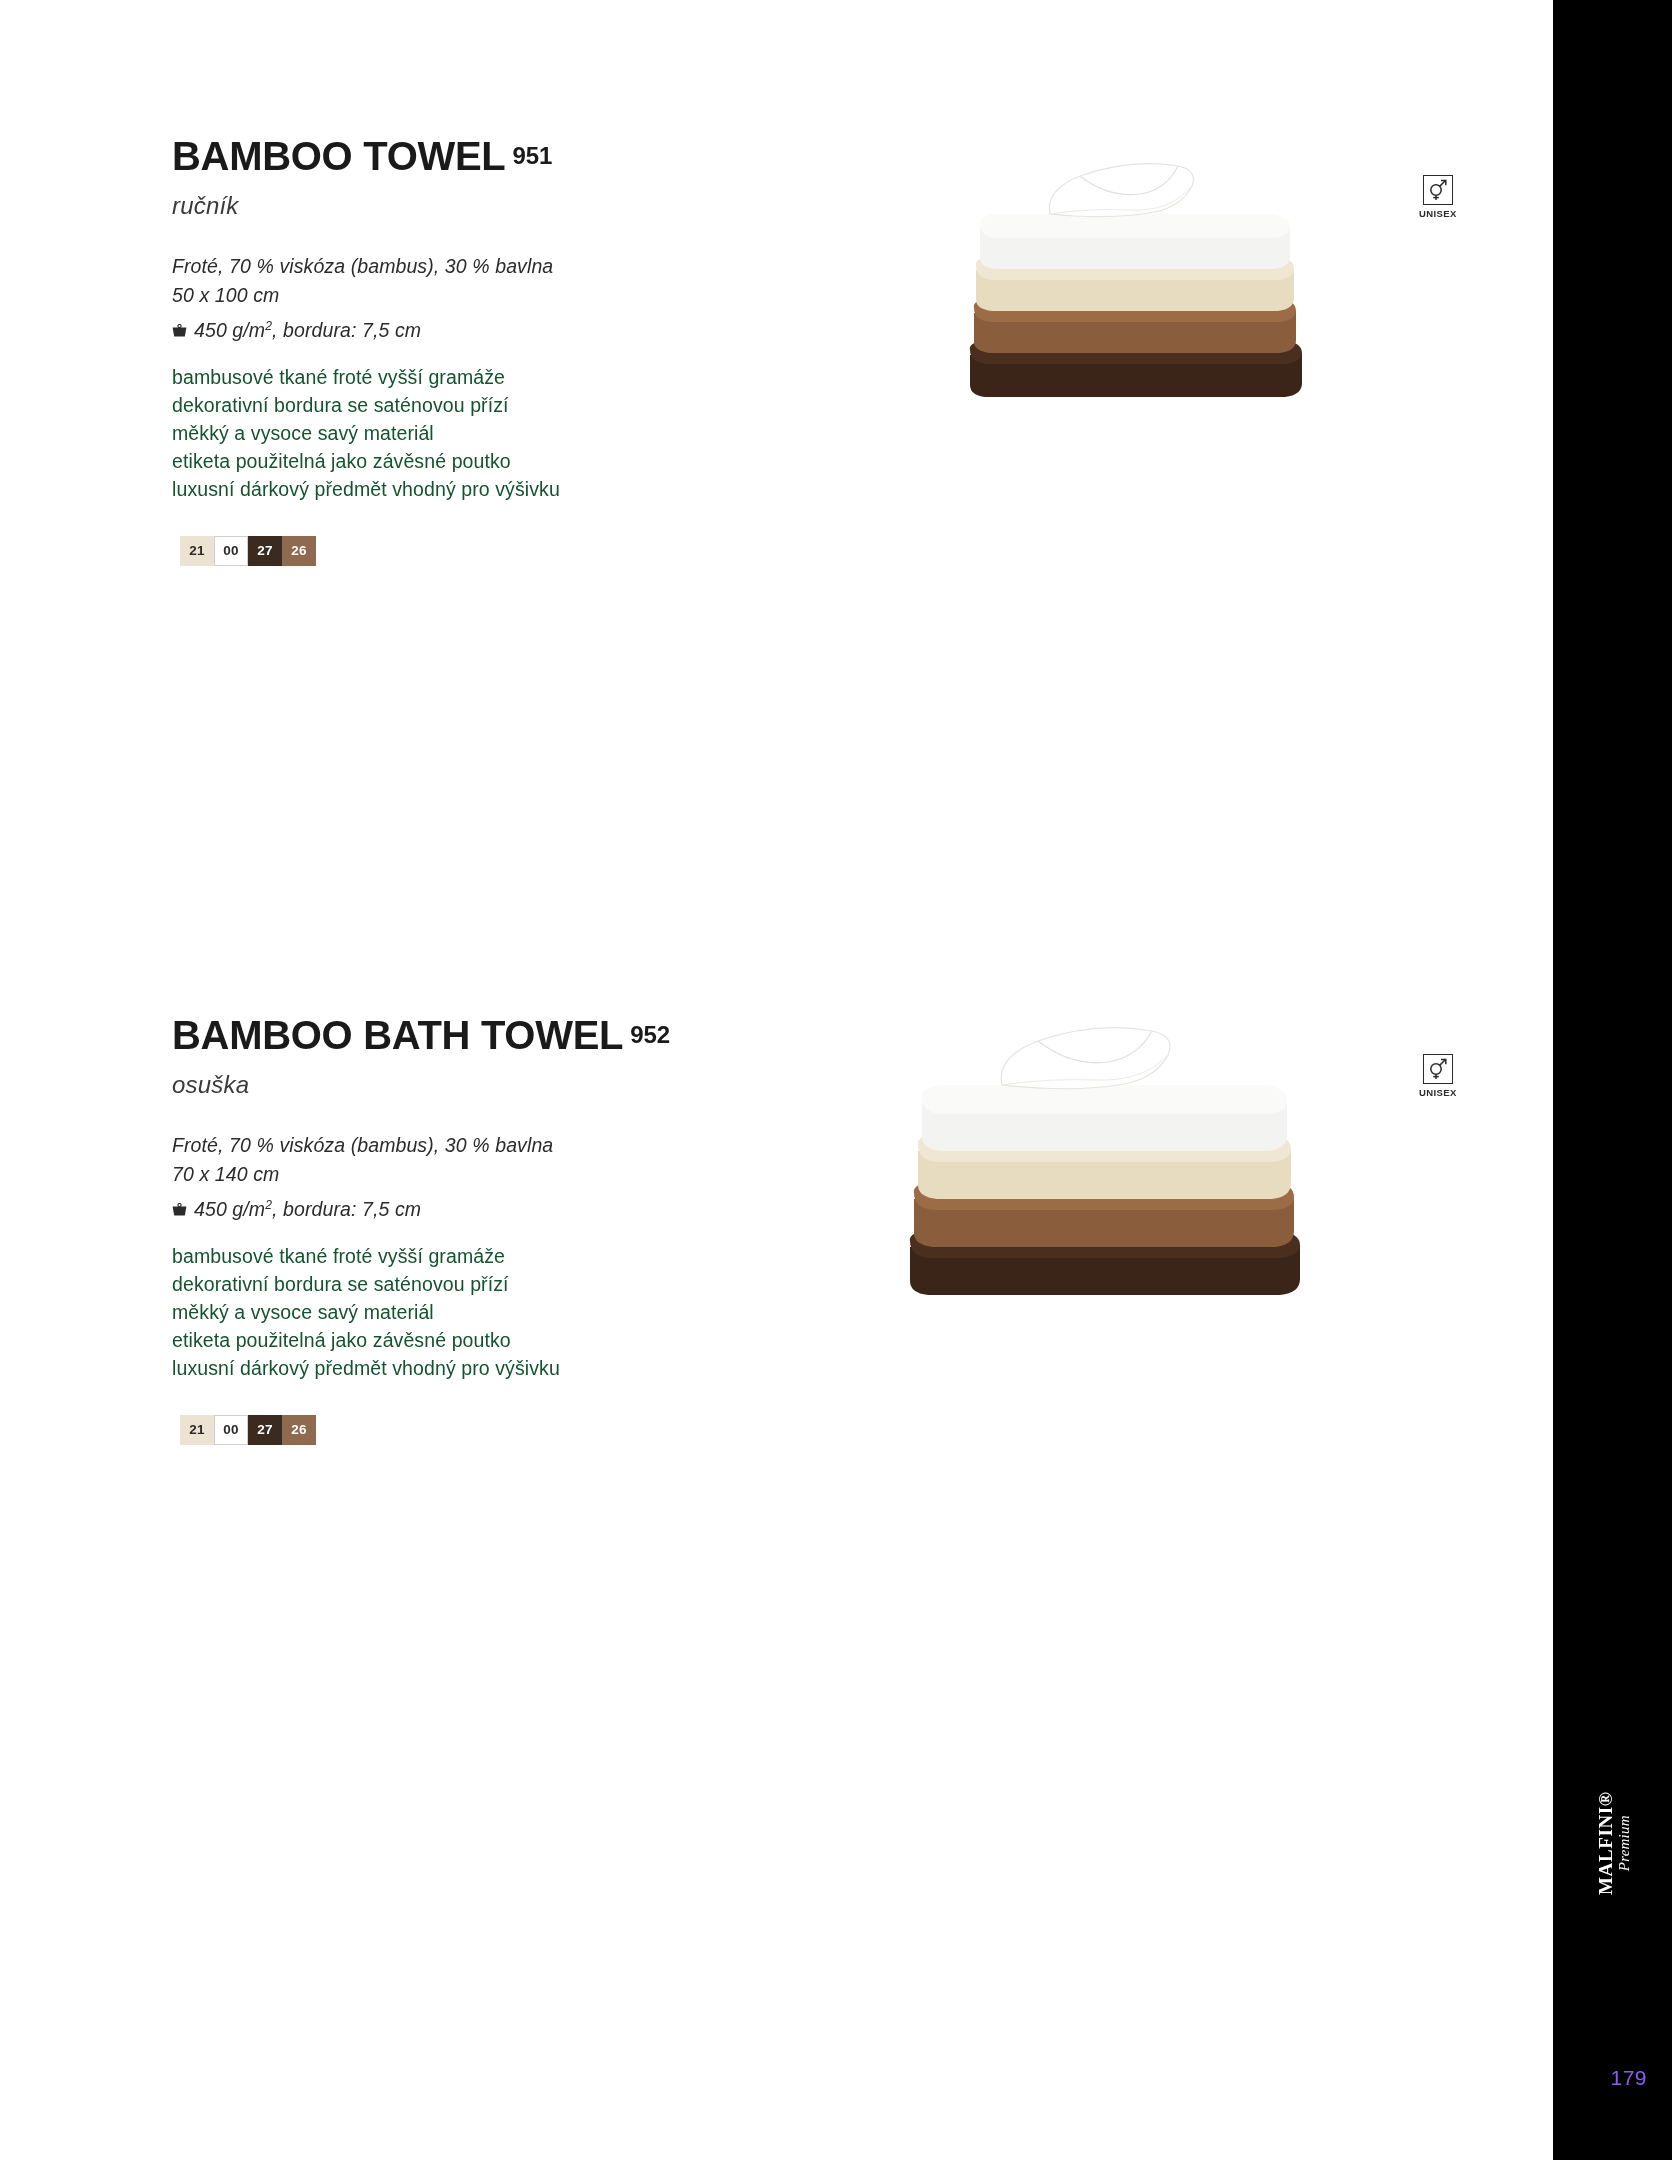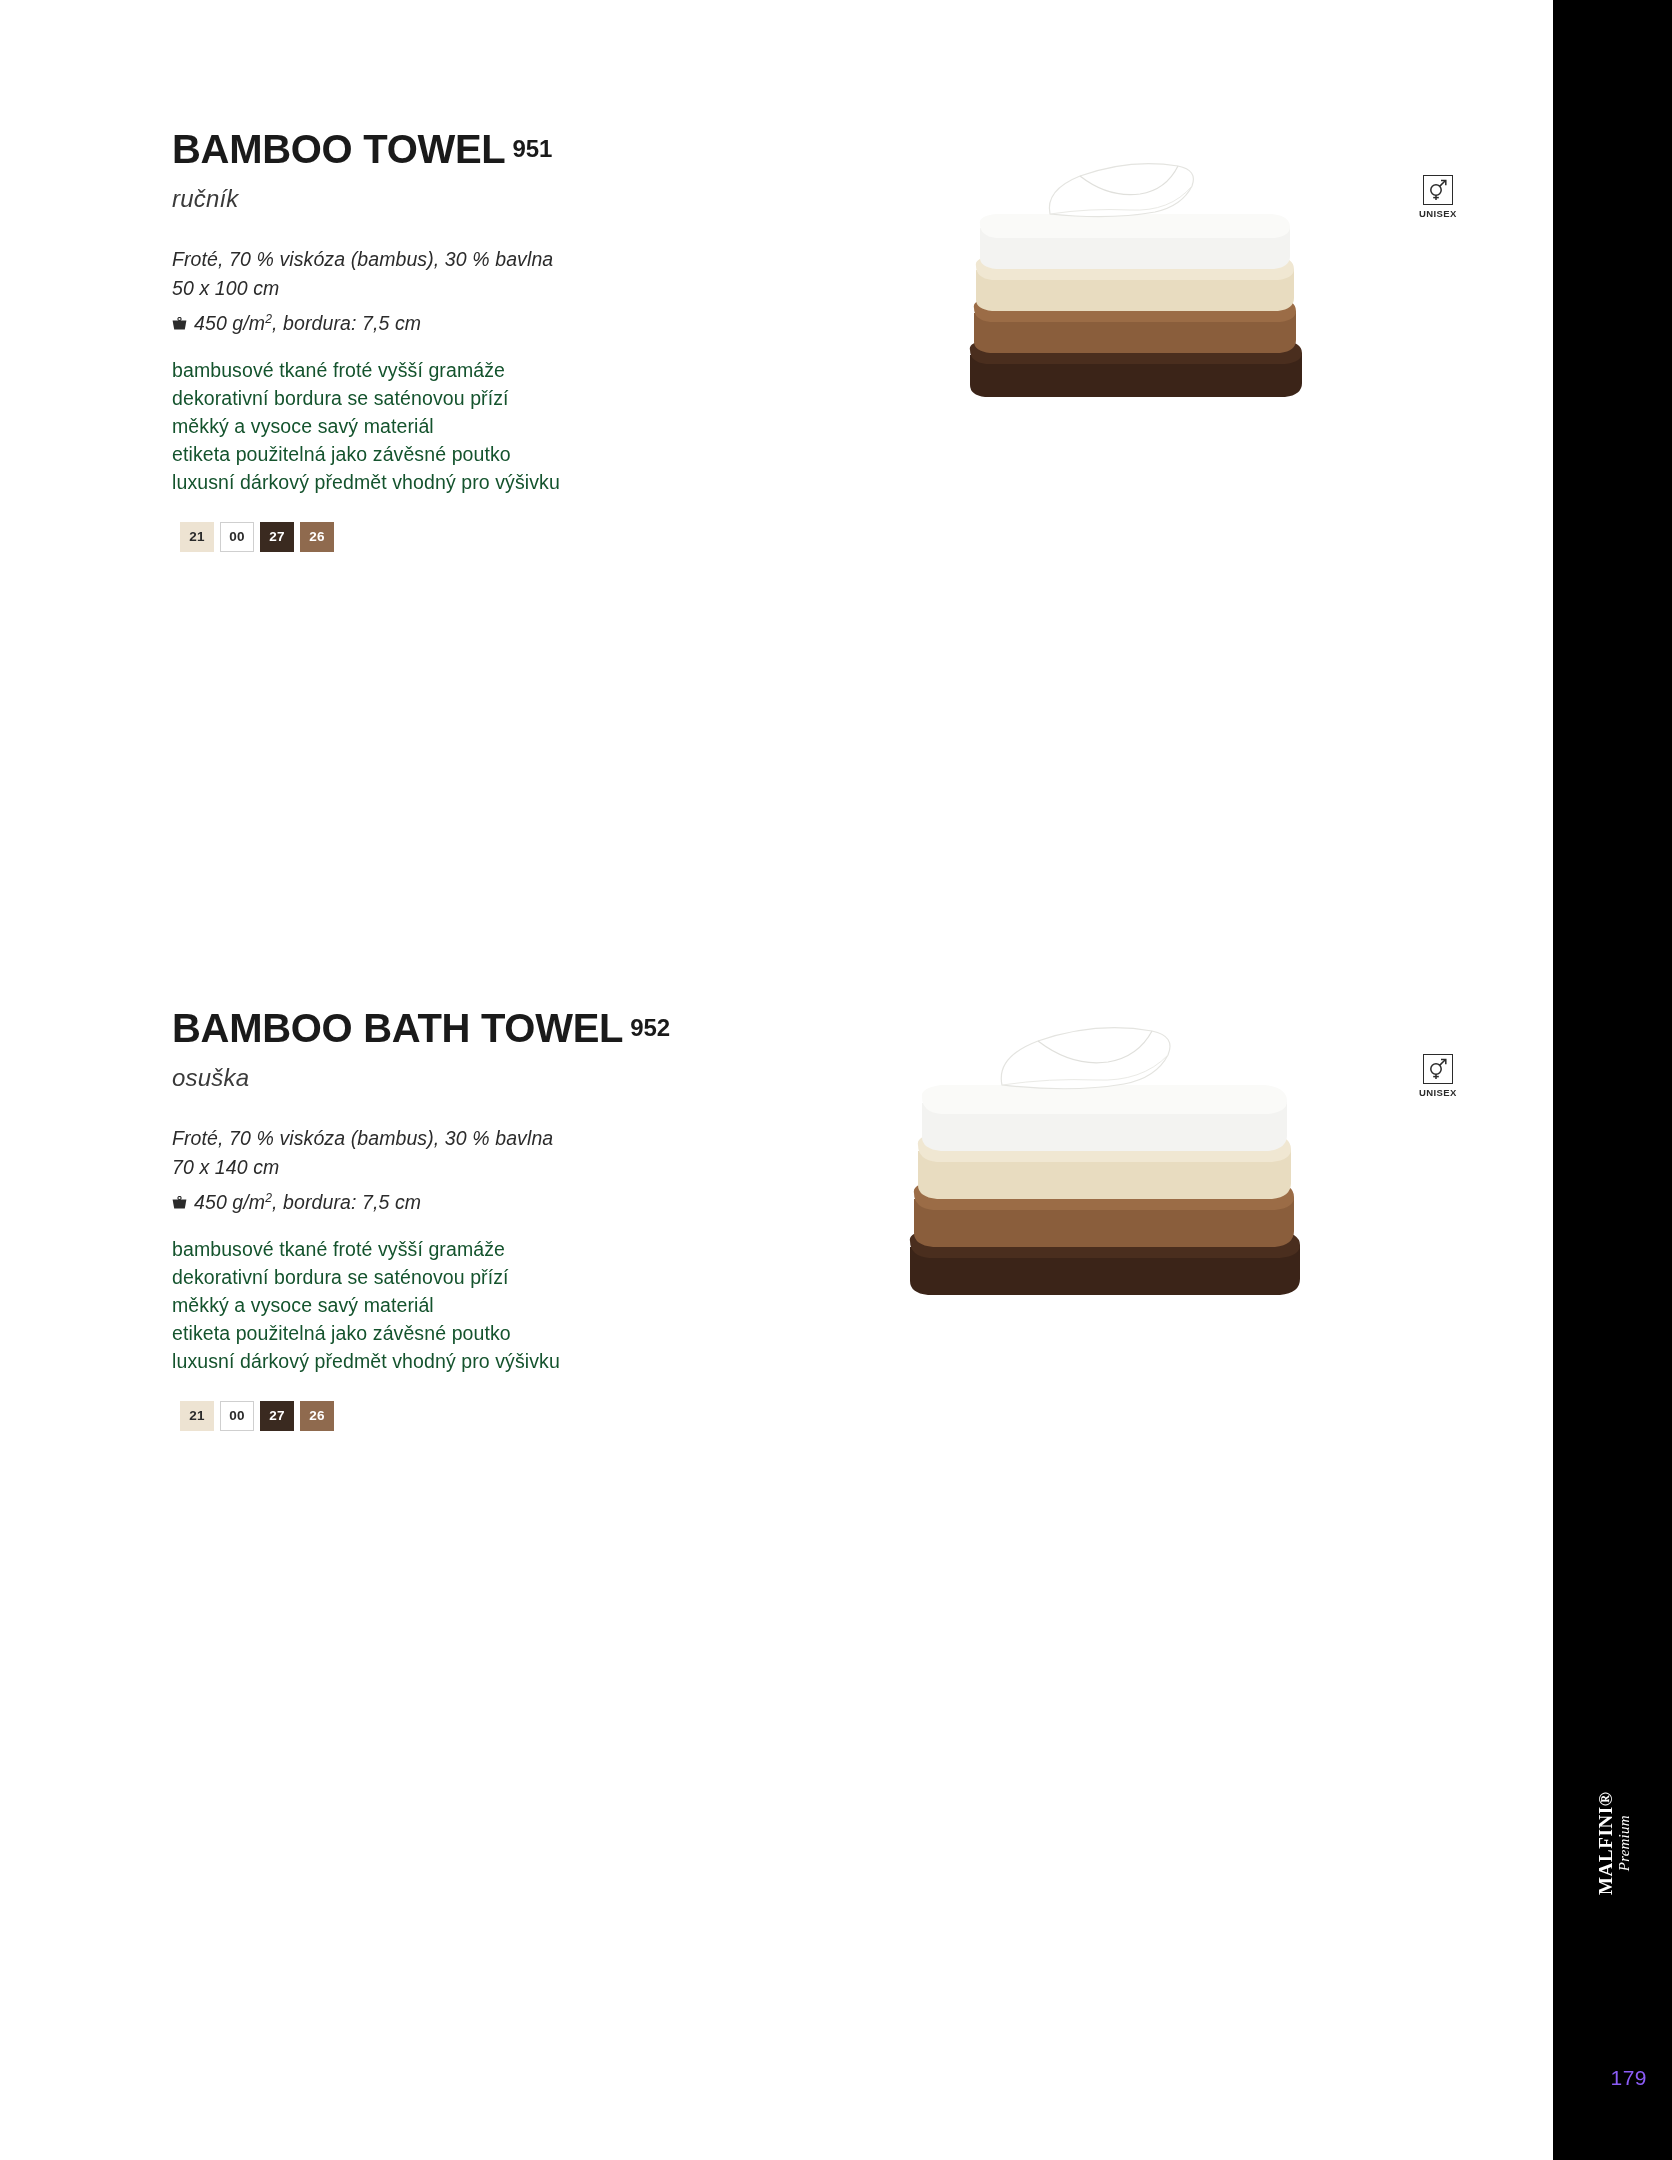--- a/index.html
+++ b/index.html
@@ -50,21 +50,21 @@
 
   h1.title {
     font-size: 40px;
     font-weight: bold;
     letter-spacing: -0.3px;
     margin: 0;
     color: #1a1a1a;
     line-height: 1.0;
     display: inline;
   }
-  .title-wrap { margin: 9px 0 0 0; padding: 0; }
+  .title-wrap { margin: 16px 0 0 0; padding: 0; }
   .code {
     font-size: 24px;
     font-weight: bold;
     color: #1a1a1a;
     vertical-align: super;
     margin-left: 7px;
     letter-spacing: 0px;
   }
   .subtitle {
     font-style: italic;
@@ -103,23 +103,23 @@
     margin-top: 18px;
   }
   .features div {
     font-size: 19.5px;
     color: #14532d;
     line-height: 1.44;
     letter-spacing: 0.1px;
   }
 
   .swatches {
-    margin-top: 26px;
+    margin-top: 33px;
     display: flex;
-    gap: 6px;
+    gap: 0;
     padding-left: 8px;
   }
   .swatch {
     width: 34px;
     height: 30px;
     display: flex;
     align-items: center;
     justify-content: center;
     font-size: 13.5px;
     font-weight: bold;

